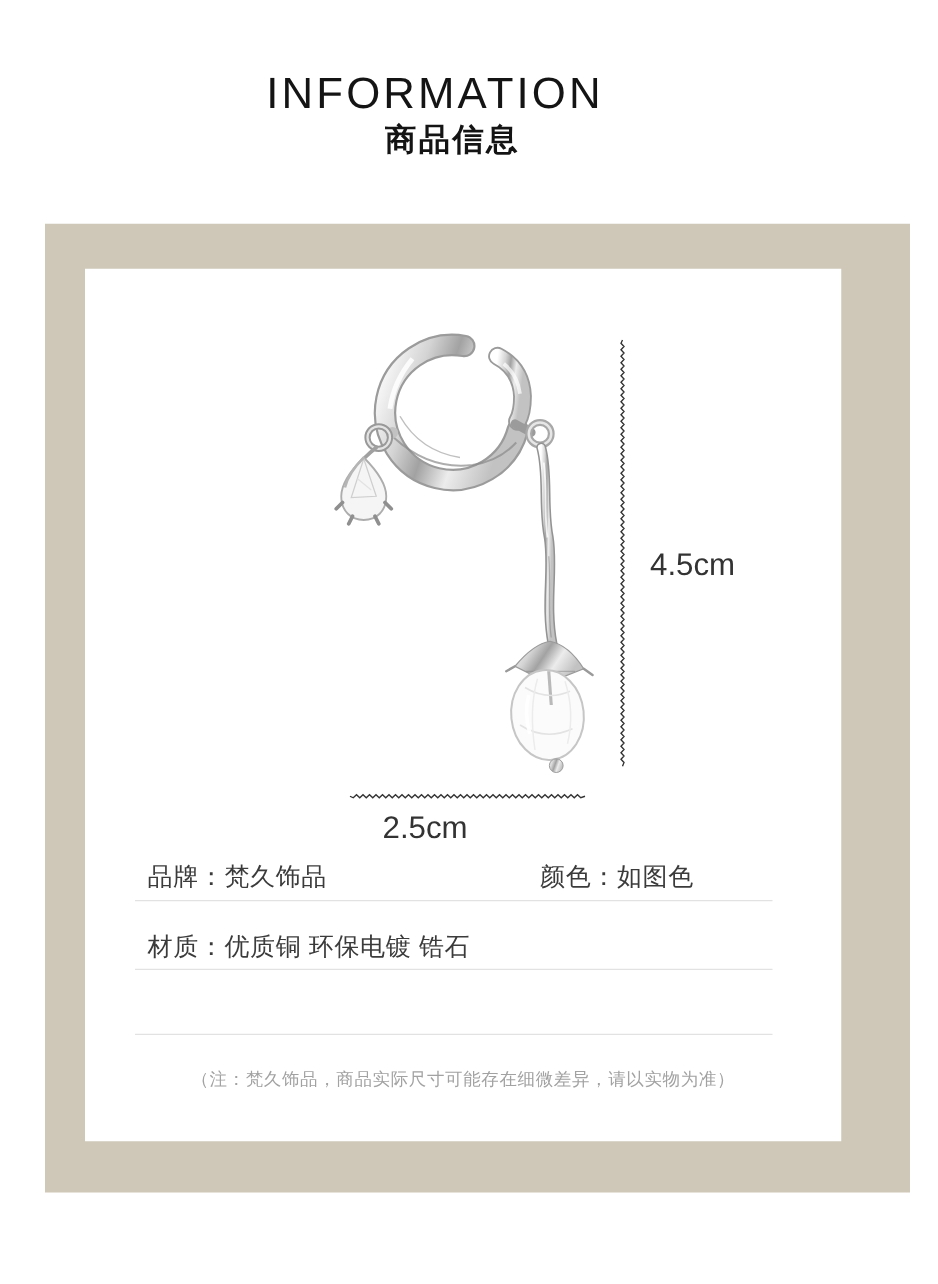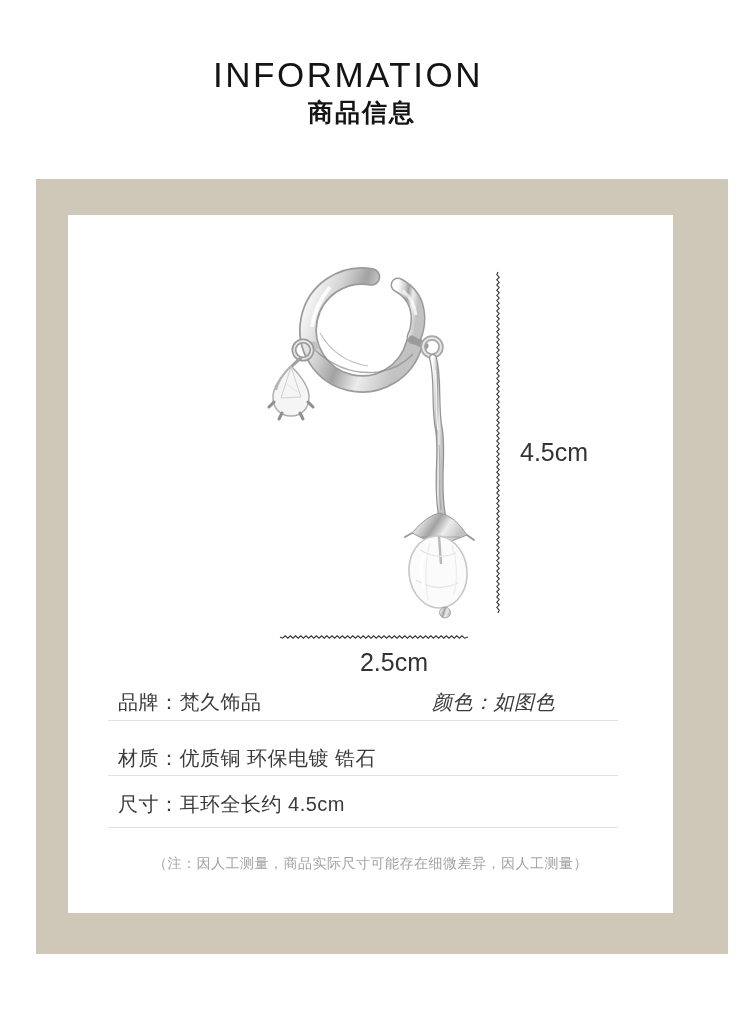--- a/index.html
+++ b/index.html
@@ -27,29 +27,29 @@
     position:absolute;left:36px;top:179px;width:692px;height:775px;
     background:var(--panel-bg);
   }
   .card{
     position:absolute;left:32px;top:36px;width:605px;height:698px;
     background:var(--card-bg);
   }
   .figure{position:absolute;left:0;top:0;}
   .dim-label{position:absolute;font-size:25px;color:var(--dim-line);line-height:1.1;}
   .dim-label-h{left:452px;top:224px;}
-  .dim-label-w{left:238px;top:434px;width:122px;text-align:right;}
+  .dim-label-w{left:238px;top:434px;width:122px;text-align:left;}
   .spec-row{
     position:absolute;left:50px;width:510px;font-size:20px;line-height:22px;
     color:var(--text-spec);letter-spacing:0.5px;white-space:nowrap;
   }
   .row1{top:476px;}
   .row2{top:532px;}
   .row3{top:578px;}
-  .spec-right{position:absolute;left:314px;top:0;font-style:italic;}
+  .spec-right{position:absolute;left:314px;top:0;}
   .divider{position:absolute;left:40px;width:510px;height:1px;background:var(--divider);}
   .d1{top:505px;}
   .d2{top:560px;}
   .d3{top:612px;}
   .note{
     position:absolute;top:640px;left:0;width:605px;text-align:center;
     font-size:14px;color:var(--text-note);letter-spacing:0.5px;line-height:1.2;
   }
 </style>
 </head>
@@ -138,20 +138,17 @@
       <span>品牌：梵久饰品</span>
       <span class="spec-right">颜色：如图色</span>
     </div>
     <div class="divider d1"></div>
 
     <div class="spec-row row2">
       <span>材质：优质铜 环保电镀 锆石</span>
     </div>
     <div class="divider d2"></div>
 
-    <div class="spec-row row3">
-      <span>尺寸：耳环全长约 4.5cm</span>
-    </div>
     <div class="divider d3"></div>
 
-    <div class="note">（注：因人工测量，商品实际尺寸可能存在细微差异，因人工测量）</div>
+    <div class="note">（注：梵久饰品，商品实际尺寸可能存在细微差异，请以实物为准）</div>
   </div>
 </div>
 
 </body></html>

